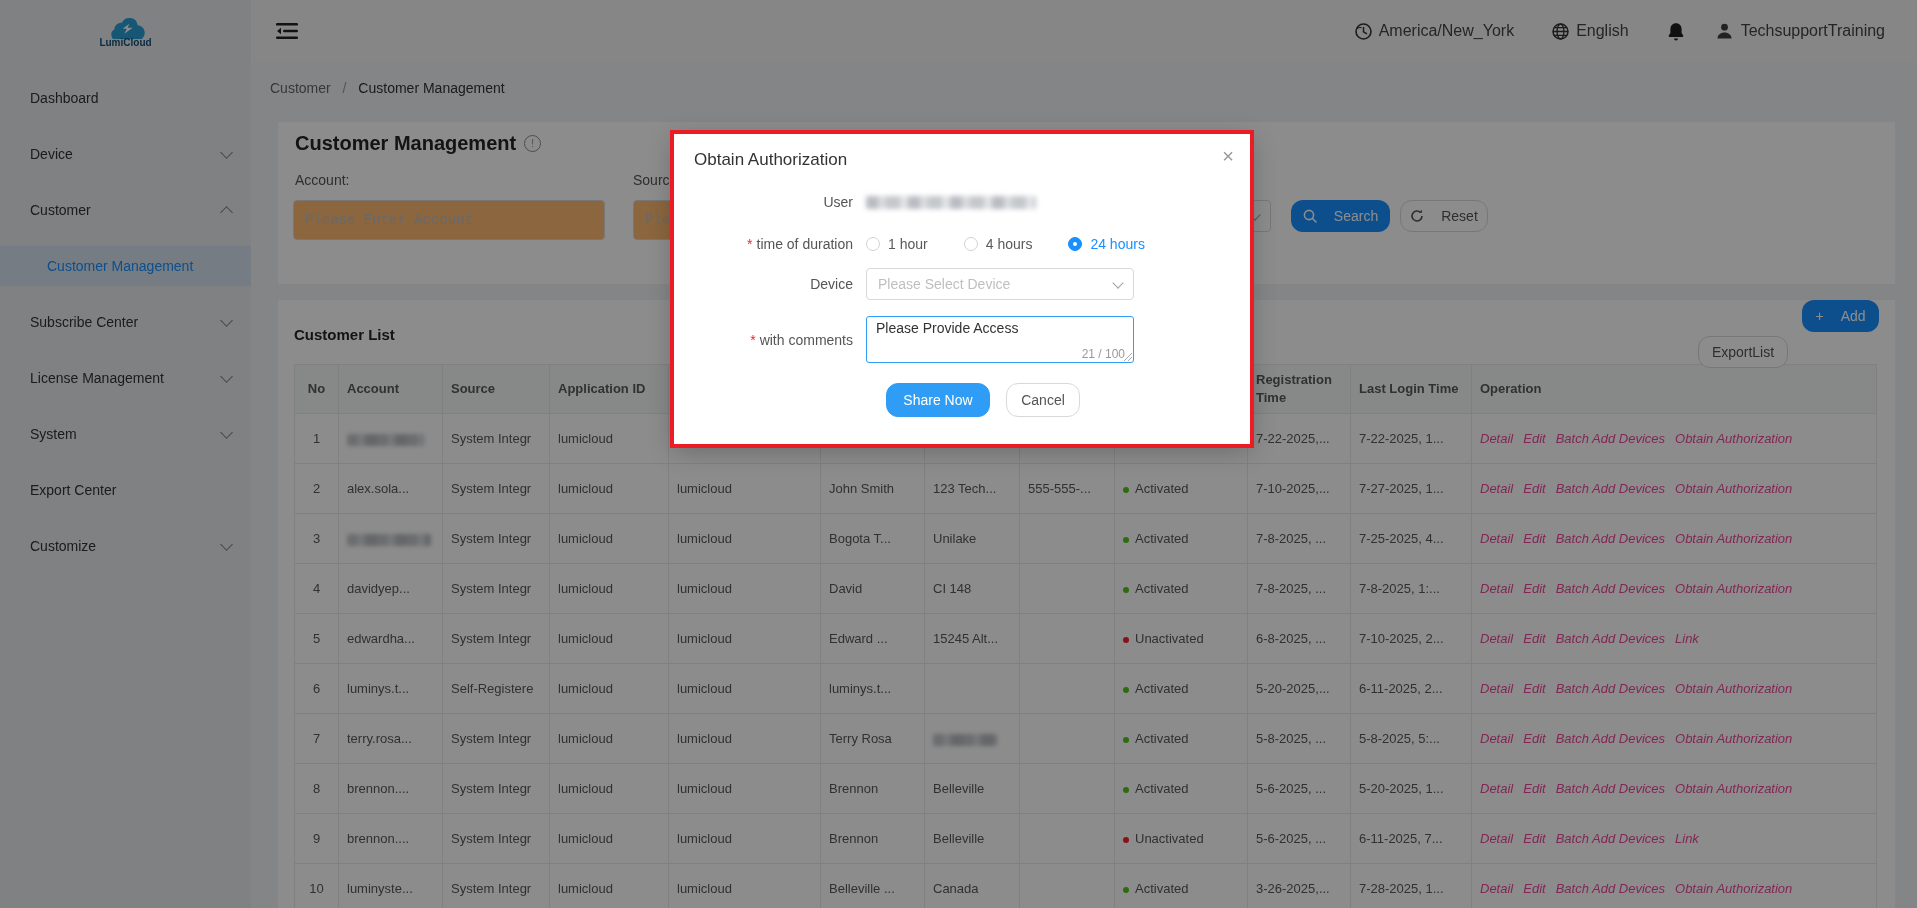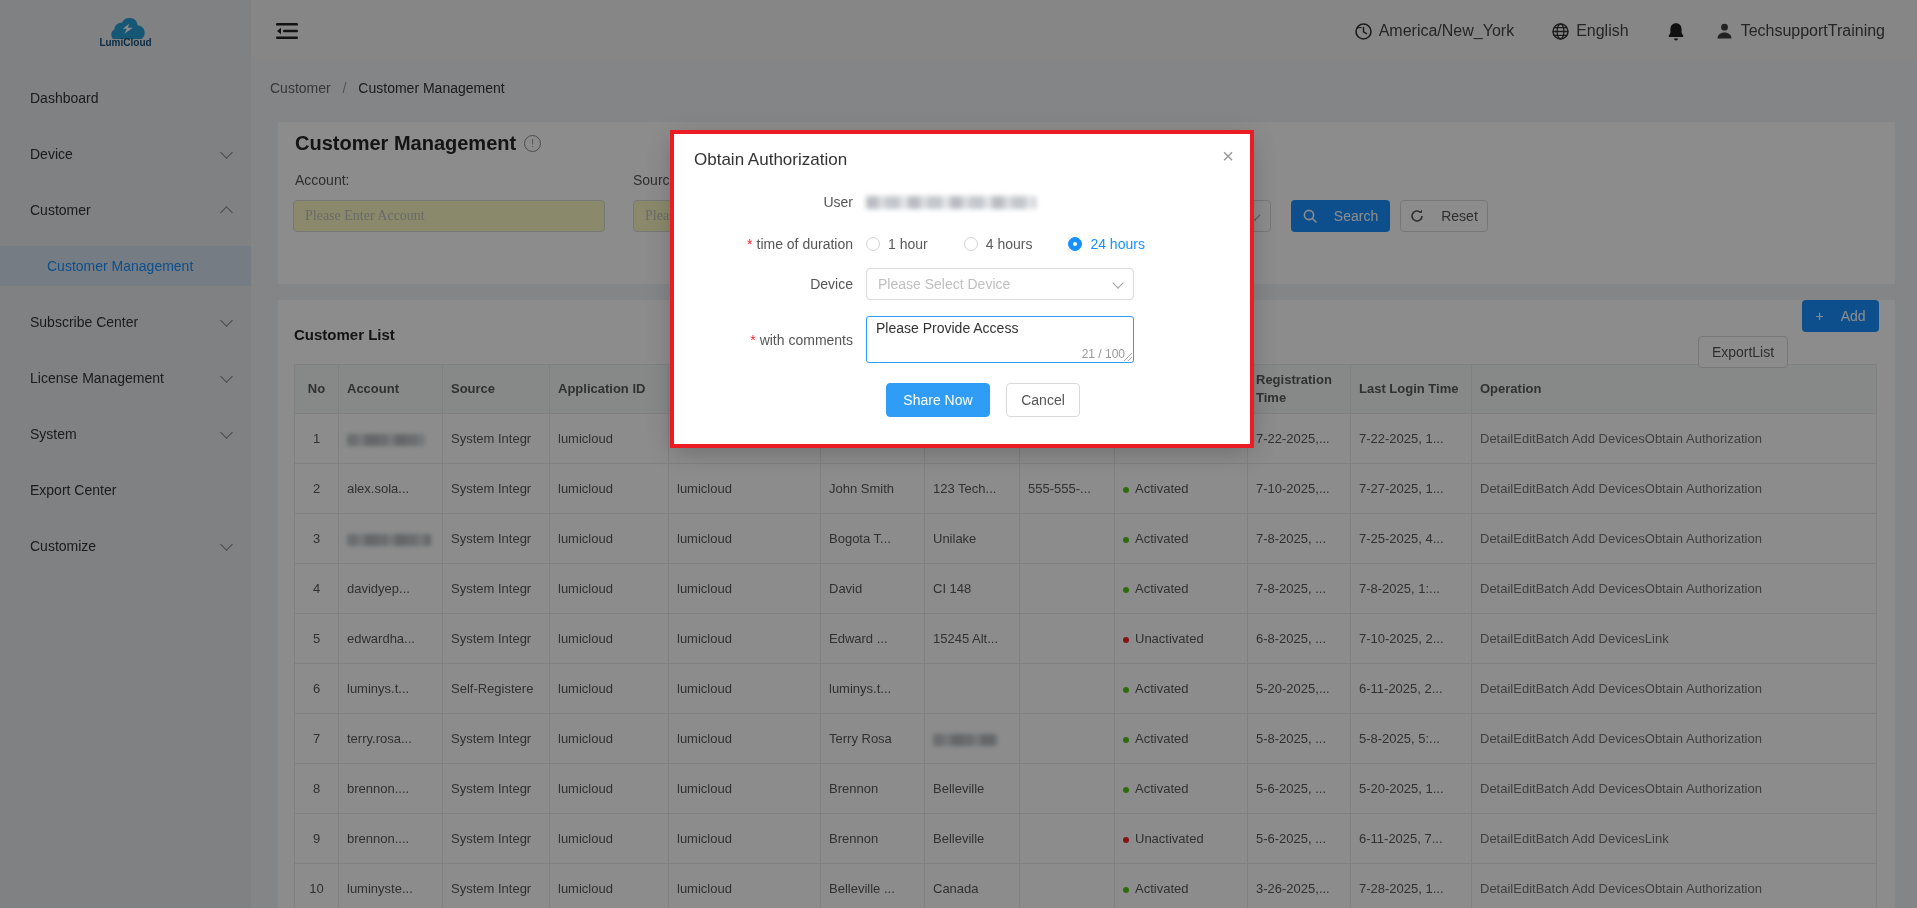--- a/index.html
+++ b/index.html
@@ -24,42 +24,42 @@
   
   .breadcrumb{position:absolute;left:270px;top:80px;font-size:14px;color:#666;z-index:1;}
   .breadcrumb .cur{color:#333;}
   .breadcrumb .sep{margin:0 8px;color:#999;}
   
   .card{position:absolute;background:#fff;z-index:1;}
   .card1{left:278px;top:122px;width:1617px;height:162px;}
   .page-title{position:absolute;left:17px;top:10px;font-size:20px;font-weight:bold;color:#262626;display:flex;align-items:center;gap:8px;}
   .info-ic{width:15px;height:15px;border:1px solid #8c8c8c;border-radius:50%;color:#8c8c8c;font-size:10px;font-weight:normal;display:flex;align-items:center;justify-content:center;}
   .f-label{position:absolute;top:50px;font-size:14px;color:#555;}
-  .f-input{position:absolute;top:78px;height:32px;border:1px solid #d9d9d9;border-radius:4px;background:#fef9c3;font-size:14px;color:#333;padding:0 11px;box-sizing:border-box;font-family:Liberation Serif, serif;}
+  .f-input{position:absolute;top:78px;height:40px;border:1px solid #d9d9d9;border-radius:4px;background:#fdba74;font-size:14px;color:#333;padding:0 11px;box-sizing:border-box;font-family:Liberation Mono, monospace;}
   .f-input::placeholder{color:#bfbfbf;}
   .f-select{position:absolute;top:78px;height:32px;border:1px solid #d9d9d9;border-radius:4px;background:#fff;box-sizing:border-box;display:flex;align-items:center;padding:0 11px;font-size:14px;color:#bfbfbf;}
   .sel-chev{width:7px;height:7px;border-right:1.4px solid #9aa0a6;border-bottom:1.4px solid #9aa0a6;transform:rotate(45deg);margin-left:auto;margin-top:-3px;}
-  .btn{display:inline-flex;align-items:center;justify-content:center;gap:17px;height:32px;border-radius:4px;font-size:14px;box-sizing:border-box;cursor:pointer;border:1px solid transparent;}
+  .btn{display:inline-flex;align-items:center;justify-content:center;gap:17px;height:32px;border-radius:12px;font-size:14px;box-sizing:border-box;cursor:pointer;border:1px solid transparent;}
   .btn.primary{background:#1890ff;color:#fff;}
   .btn.ghost{background:#fff;border-color:#d9d9d9;color:#555;}
   .search-btn{position:absolute;left:1013px;top:78px;width:99px;}
   .reset-btn{position:absolute;left:1122px;top:78px;width:88px;}
   .card2{left:278px;top:300px;width:1617px;height:740px;padding:14px 16px;box-sizing:border-box;}
   .list-head{height:40px;display:flex;align-items:center;}
   .list-title{font-size:15px;font-weight:bold;color:#262626;}
   .list-actions{margin-left:auto;display:flex;gap:14px;}
   .export-btn{width:90px;margin-top:36px;}
   .add-btn{width:77px;}
   
   table{margin-top:10px;border-collapse:collapse;table-layout:fixed;width:1583px;border:1px solid #e9e9e9;}
   th{background:#f6f7f8;font-size:13px;font-weight:bold;color:#5a5a5a;text-align:left;padding:6px 8px;height:40px;box-sizing:border-box;border-right:1px solid #e9e9e9;border-bottom:1px solid #e9e9e9;line-height:1.4;}
   td{font-size:13px;color:#595959;padding:0 8px;height:50px;box-sizing:border-box;border-right:1px solid #e9e9e9;border-bottom:1px solid #e9e9e9;white-space:nowrap;overflow:hidden;}
   th:last-child,td:last-child{border-right:none;}
   td.c-no,th.c-no{text-align:center;}
-  td a{color:#737373;text-decoration:none;cursor:pointer;}
+  td a{color:#ec4899;text-decoration:none;margin-right:10px;cursor:pointer;font-style:italic;}
   .dot{display:inline-block;width:6px;height:6px;border-radius:50%;margin-right:6px;vertical-align:middle;}
   .dot.green{background:#52c41a;}
   .dot.red{background:#f5222d;}
   .redact{display:inline-block;height:12px;border-radius:2px;vertical-align:middle;
     background:repeating-linear-gradient(90deg,#c3c6ca 0 10px,#d8dade 10px 18px,#b8bbc0 18px 30px);filter:blur(2px);}
   
   .mask{position:absolute;inset:0;background:rgba(0,0,0,0.45);z-index:5;}
   .modal{position:absolute;left:674px;top:134px;width:576px;height:310px;background:#fff;z-index:6;box-shadow:0 6px 24px rgba(0,0,0,0.25);box-sizing:border-box;padding:16px 20px;}
   .hl-box{position:absolute;left:670px;top:130px;width:584px;height:318px;border:4px solid #ec1c24;box-sizing:border-box;z-index:8;pointer-events:none;}
   .m-title{font-size:17px;color:#333;margin-bottom:24px;}

